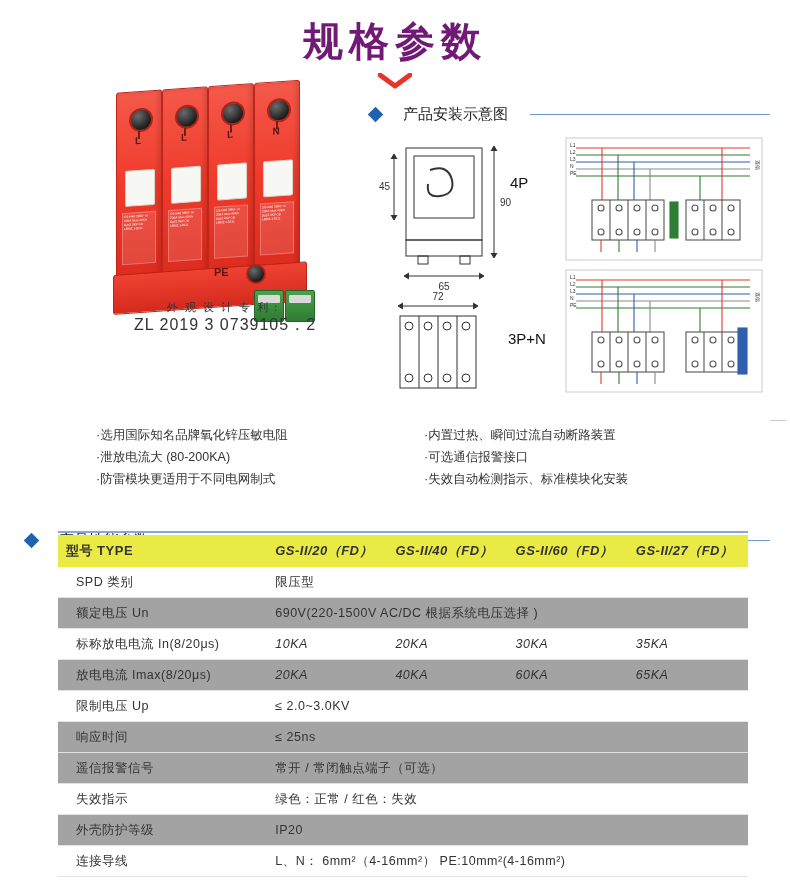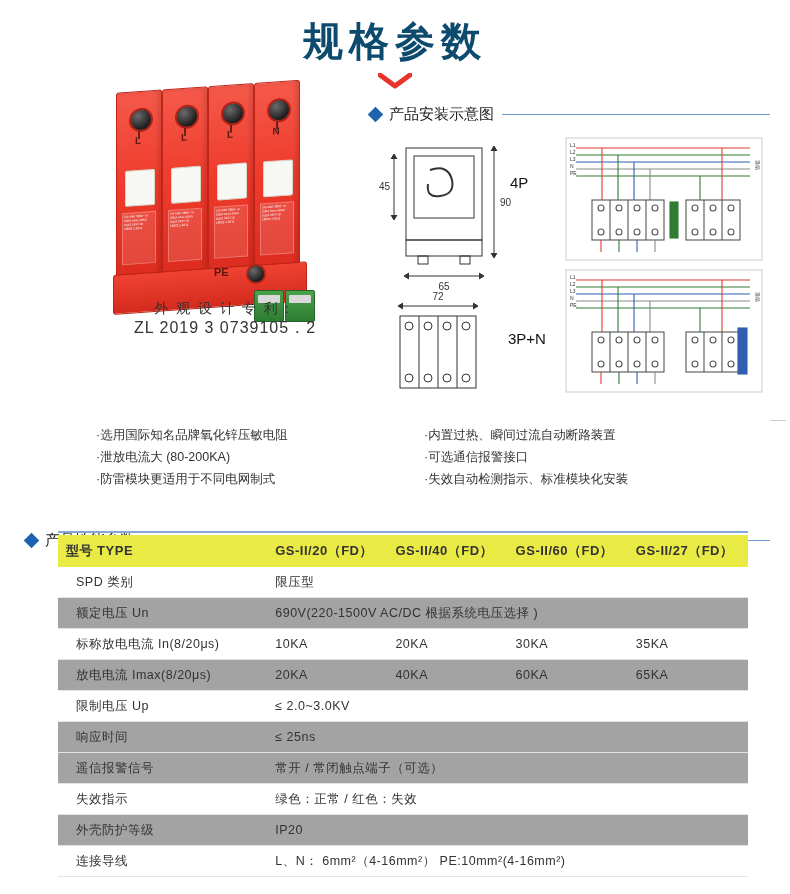--- a/index.html
+++ b/index.html
@@ -19,38 +19,38 @@
     position: relative;
     width: 790px;
     height: 894px;
   }
 
   
   .title {
     text-align: center;
     font-size: 40px;
     font-weight: bold;
-    color: #0c4a6e;
+    color: #701a75;
     letter-spacing: 6px;
     padding-top: 14px;
     font-family: "Liberation Sans", sans-serif;
   }
   .title-arrow {
     margin: 4px auto 0 auto;
     width: 34px;
     height: 16px;
     color: #e8332a;
     display: block;
   }
 
   
   .sec-head {
     display: flex;
     align-items: center;
-    gap: 8px;
+    gap: 22px;
   }
   .diamond {
     width: 11px;
     height: 11px;
     background: #1f63b0;
     transform: rotate(45deg);
     flex: 0 0 auto;
   }
   .sec-title {
     font-size: 15px;
@@ -206,21 +206,21 @@
   }
 
   .patent {
     position: absolute;
     left: 100px;
     top: 300px;
     width: 250px;
     text-align: center;
     color: #333;
   }
-  .patent .p1 { font-size: 14px; letter-spacing: 2px; }
+  .patent .p1 { font-size: 11px; letter-spacing: 2px; }
   .patent .p2 { font-size: 16px; margin-top: 0; letter-spacing: 1px; }
 
   
   .install-head {
     position: absolute;
     left: 370px;
     top: 105px;
     width: 400px;
   }
   .install-box {
@@ -299,21 +299,21 @@
     font-weight: bold;
     border-bottom: none;
     padding: 7px 8px;
     font-size: 13px;
   }
   table.params td.lbl {
     width: 190px;
     padding-left: 18px;
   }
   table.params tr.alt td { background: #a3a3a3; }
-  table.params td.c { width: 108px; }
+  table.params td.c { width: 108px; font-style: italic; }
   .tbl-top-rule {
     position: absolute;
     left: 58px;
     top: 531px;
     width: 690px;
     height: 2px;
     background: #1f63b0;
     opacity: .55;
   }
 </style>

